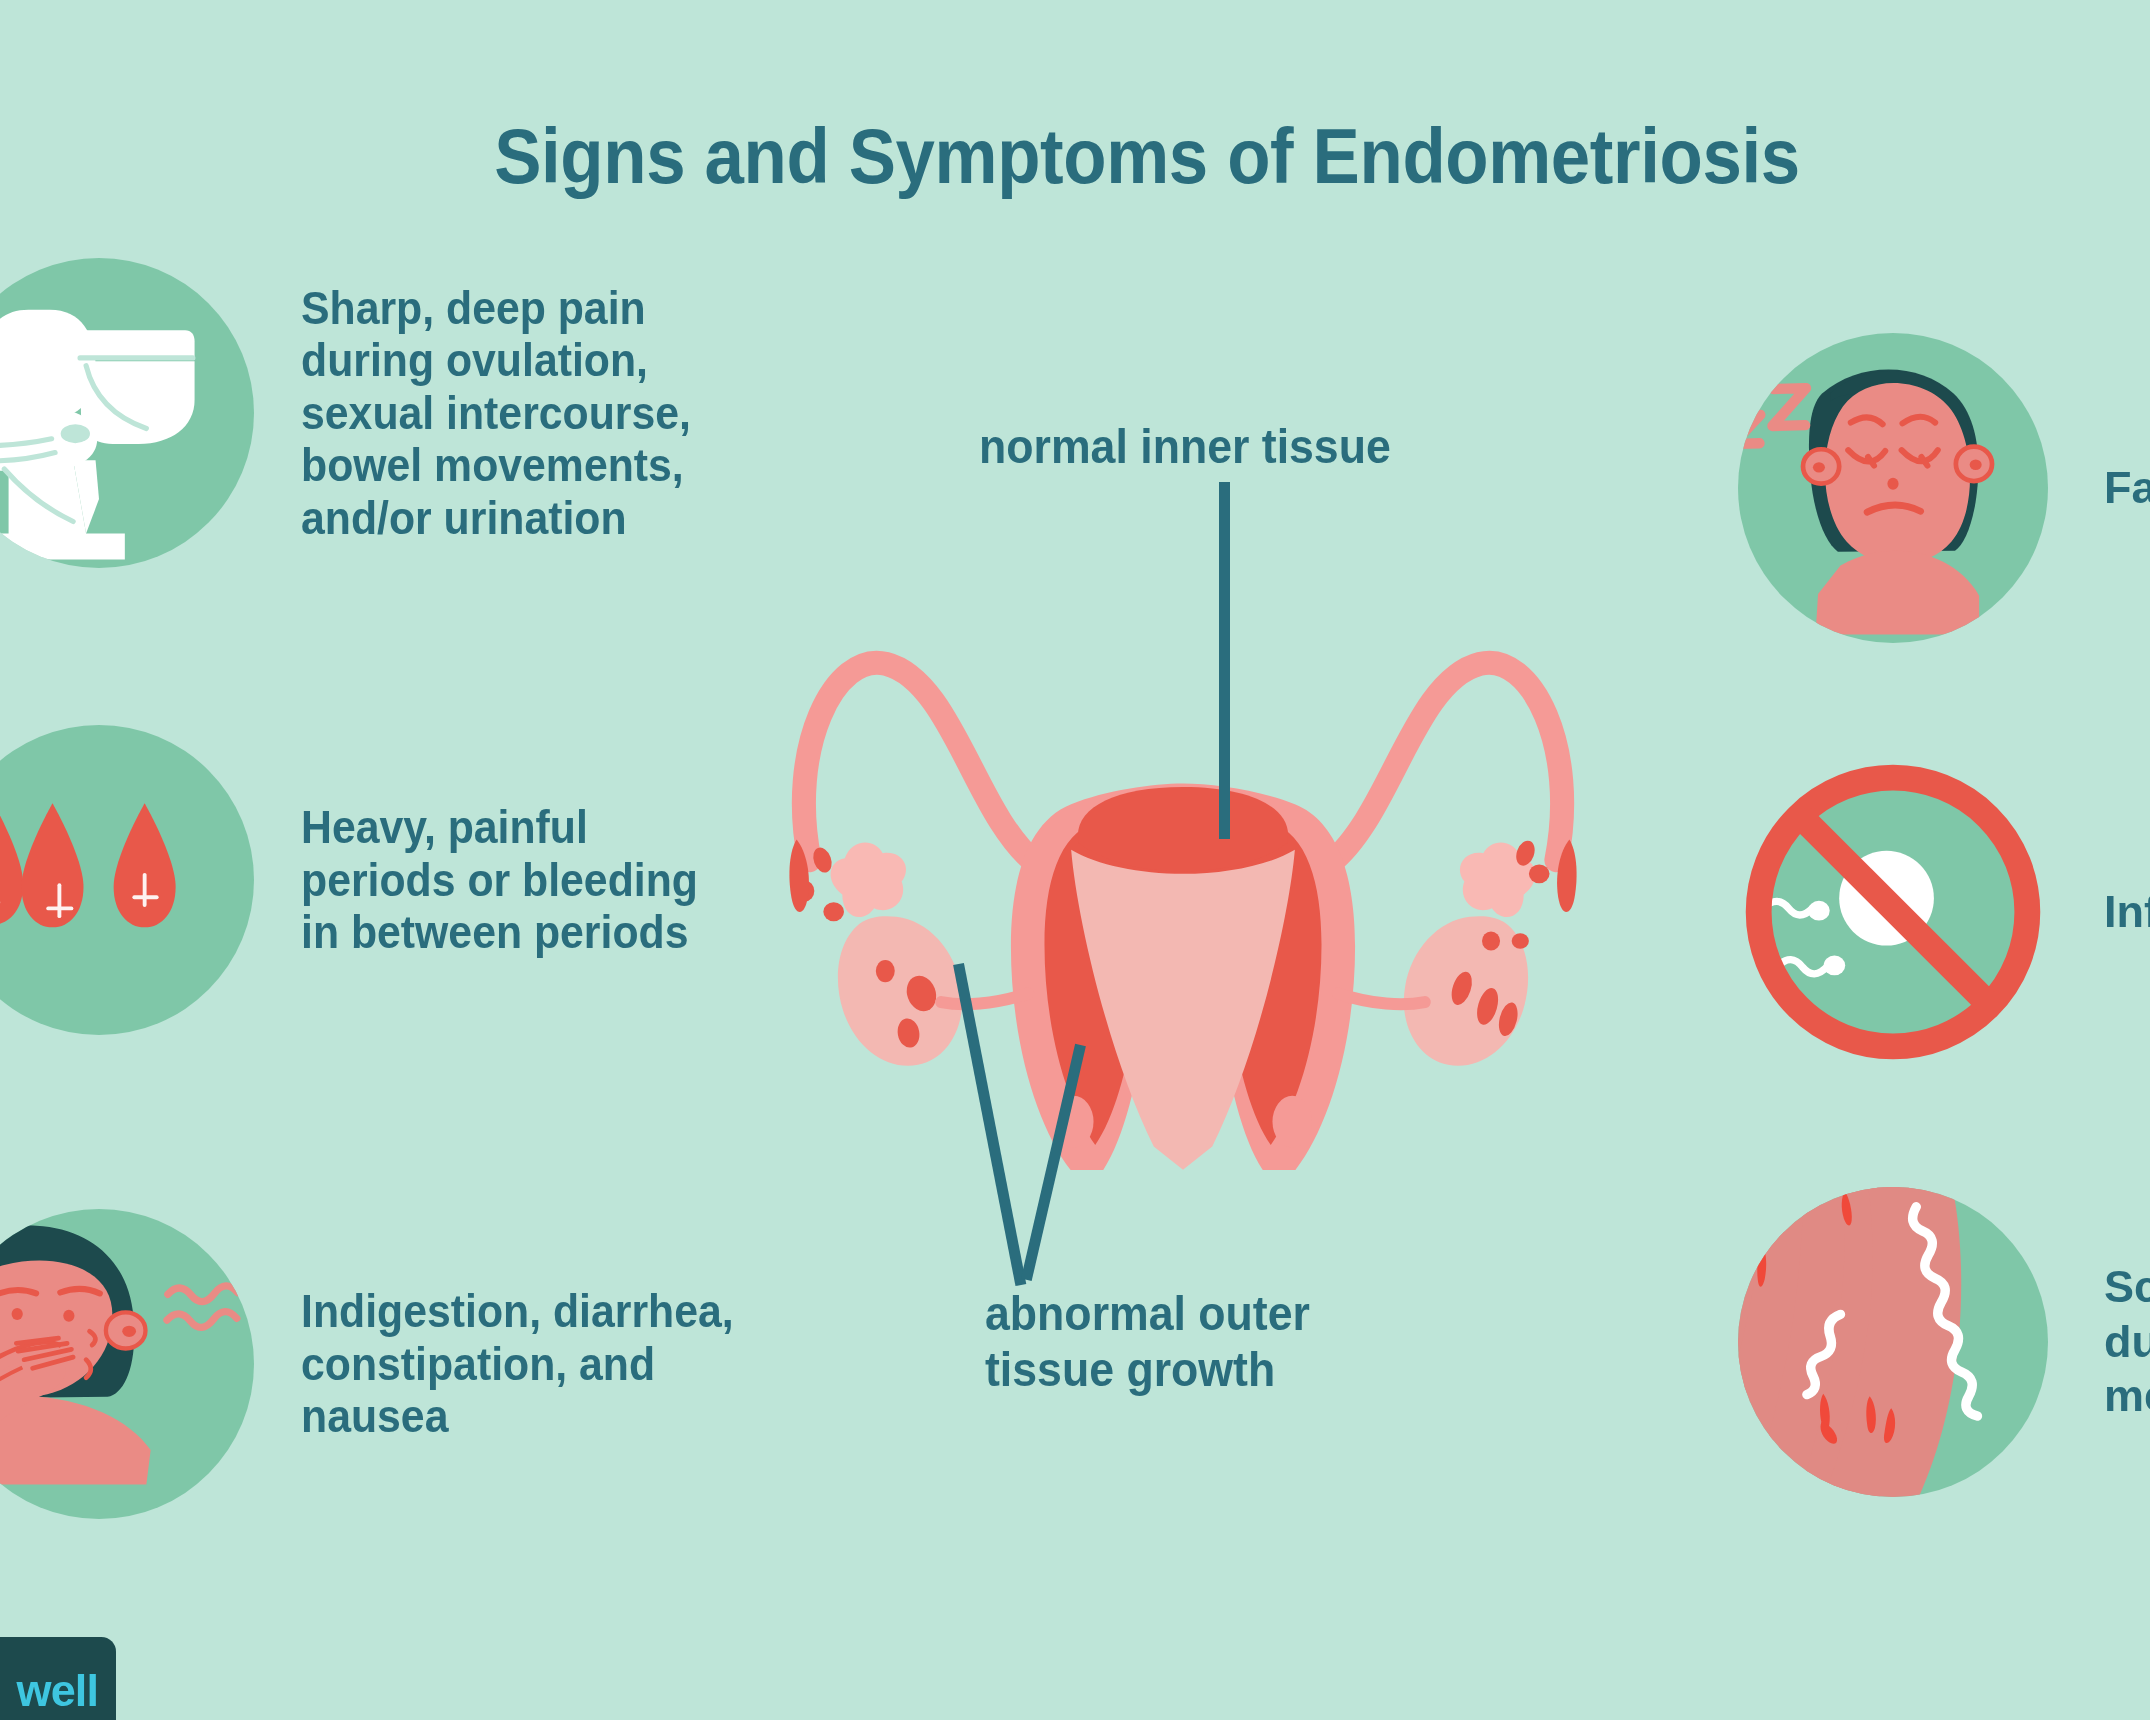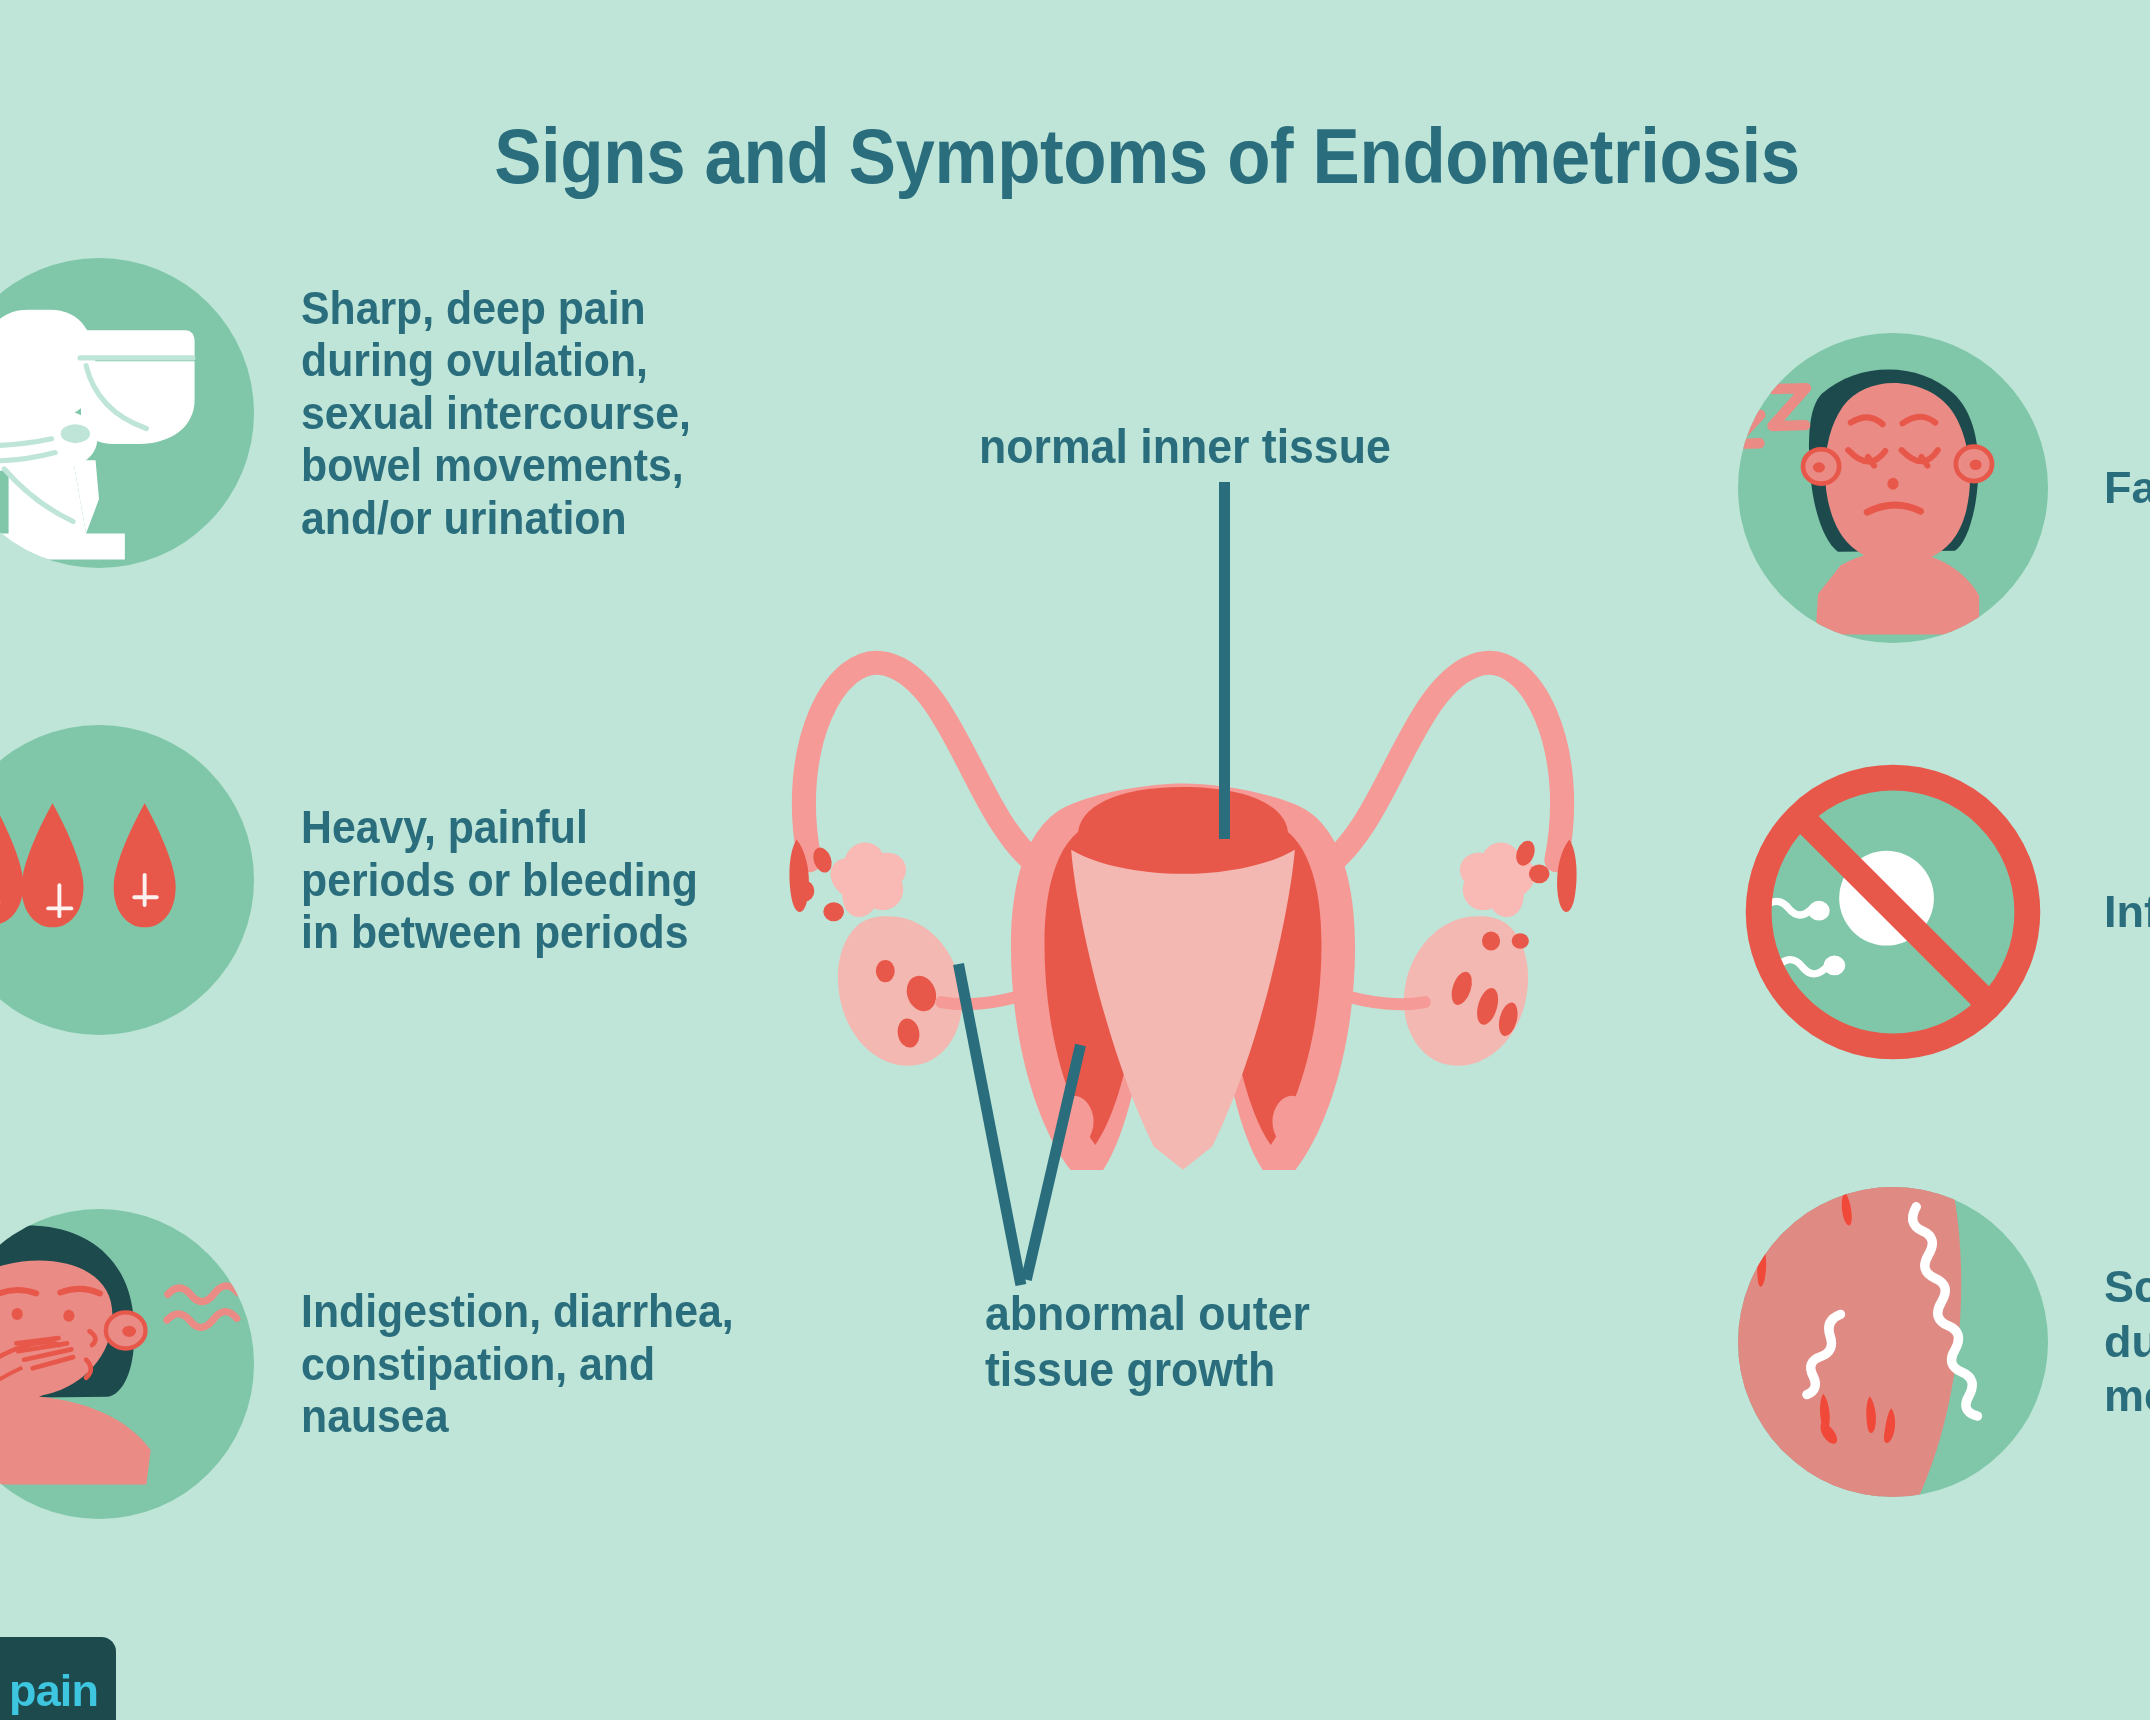--- a/index.html
+++ b/index.html
@@ -373,17 +373,17 @@
   <div class="leader" id="leader-normal"></div>
   <div class="leader" id="leader-abnormal-a"></div>
   <div class="leader" id="leader-abnormal-b"></div>
 
   <div class="center-label" id="label-normal">normal inner tissue</div>
 
   <div class="center-label" id="label-abnormal">abnormal outer
 tissue growth</div>
 
   <div id="logo">
-    <span id="logo-text">pain</span>
+    <span id="logo-text">well</span>
   </div>
 
 </div>
 
 
 </body></html>

